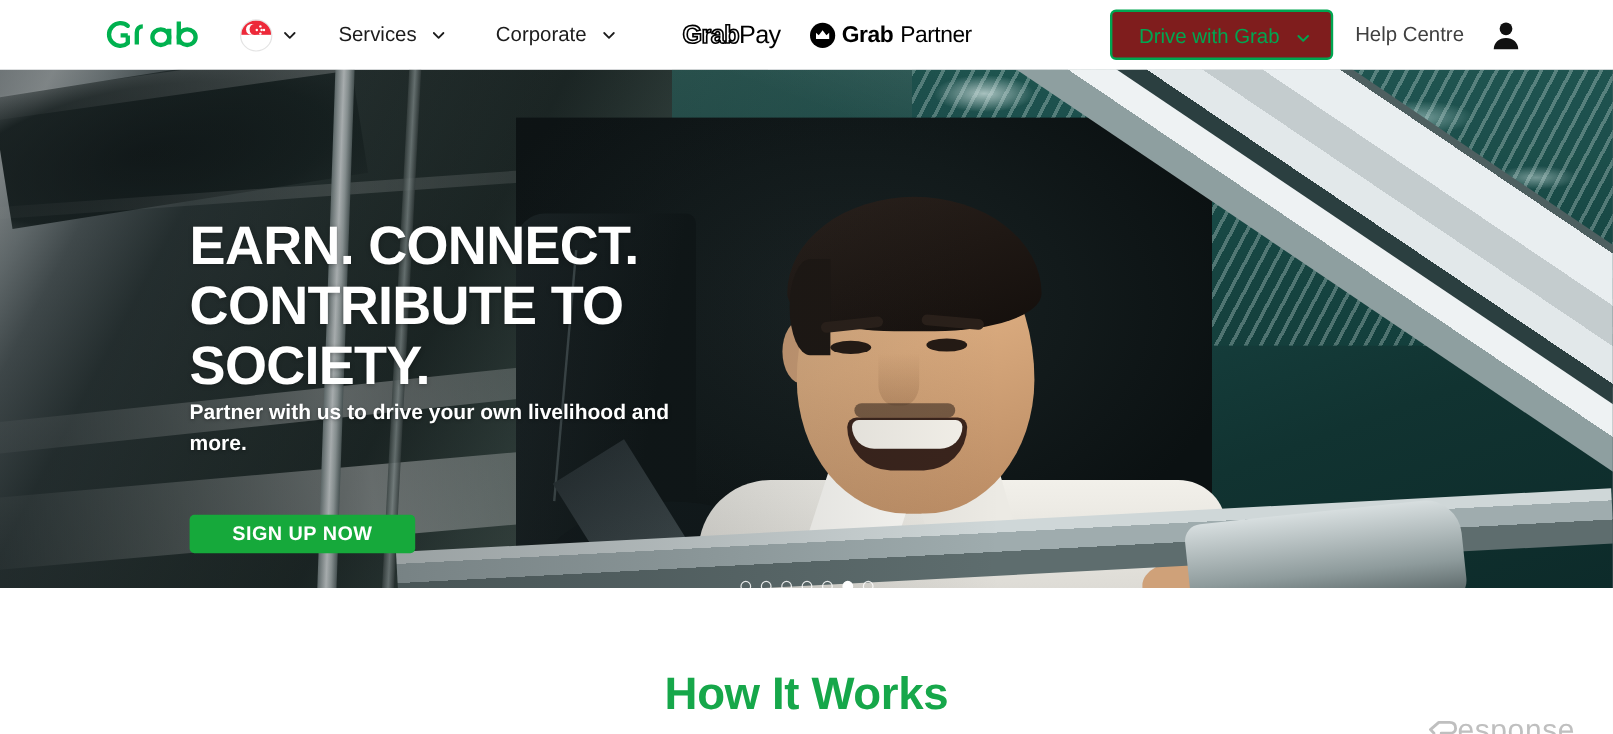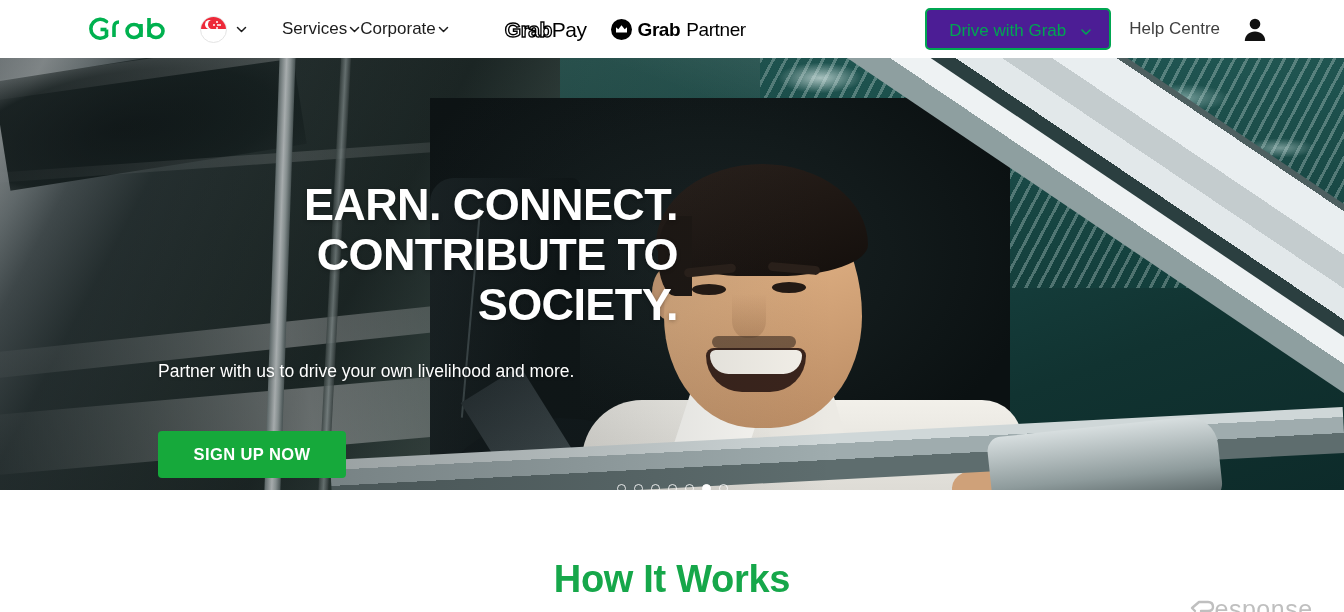--- a/index.html
+++ b/index.html
@@ -57,27 +57,27 @@
     background:#ffffff; border-radius:50%;
   }
 
   .chev{
     width:11px; height:11px;
     flex:none;
   }
   .chev svg{ display:block; }
 
   .nav-item{
-    display:flex; align-items:center; gap:2px;
+    display:flex; align-items:center; gap:13px;
     font-size:17px; color:#1c1c1c;
     cursor:pointer;
     white-space:nowrap;
   }
   #nav-services{ margin-left:35px; }
-  #nav-corporate{ }
+  #nav-corporate{ margin-left:42px; }
 
   .grabpay{
     margin-left:56px;
     display:flex; align-items:center;
     font-size:21px; line-height:1;
     color:#000;
     cursor:pointer;
   }
   .gp-grab{
     font-weight:700;
@@ -102,21 +102,21 @@
   .gr-rewards{ font-weight:400; letter-spacing:-0.4px; }
 
   .drive-btn{
     margin-left:auto;
     height:42px;
     border:2px solid #00a651;
     border-radius:5px;
     display:flex; align-items:center; gap:14px;
     padding:4px 18px 0 22px;
     color:#00a651; font-size:17px;
-    background:#4c1d95; cursor:pointer;
+    background:#7f1d1d; cursor:pointer;
     white-space:nowrap;
   }
   .help-centre{
     margin-left:18px;
     font-size:17px; color:#404040;
     cursor:pointer; white-space:nowrap;
   }
   .avatar-btn{
     margin-left:22px; margin-right:76px;
     cursor:pointer; display:flex; align-items:center;
@@ -321,30 +321,30 @@
 
   
   .hero-copy{ position:absolute; left:158px; top:60px; width:520px; z-index:6; }
   .hero-title{
     color:#ffffff; font-weight:700;
     font-size:45px; line-height:50px;
     letter-spacing:-0.6px;
     text-transform:uppercase;
     margin-top:62px;
     text-shadow:0 1px 4px rgba(0,0,0,.28);
-    text-align:right;
   }
   .hero-sub{
     color:#ffffff; font-size:17.5px; line-height:26px;
-    margin-top:28px; max-width:430px;
+    max-width:430px;
     text-shadow:0 1px 3px rgba(0,0,0,.35);
+    font-weight:bold;
   }
   .signup-btn{
     margin-top:47px;
-    width:188px; height:47px;
+    width:188px; height:32px;
     background:#16a93b;
     border:none; border-radius:4px;
     color:#ffffff; font-size:16.5px; font-weight:700;
     letter-spacing:.4px;
     display:flex; align-items:center; justify-content:center;
     cursor:pointer;
   }
 
   
   .dots{

